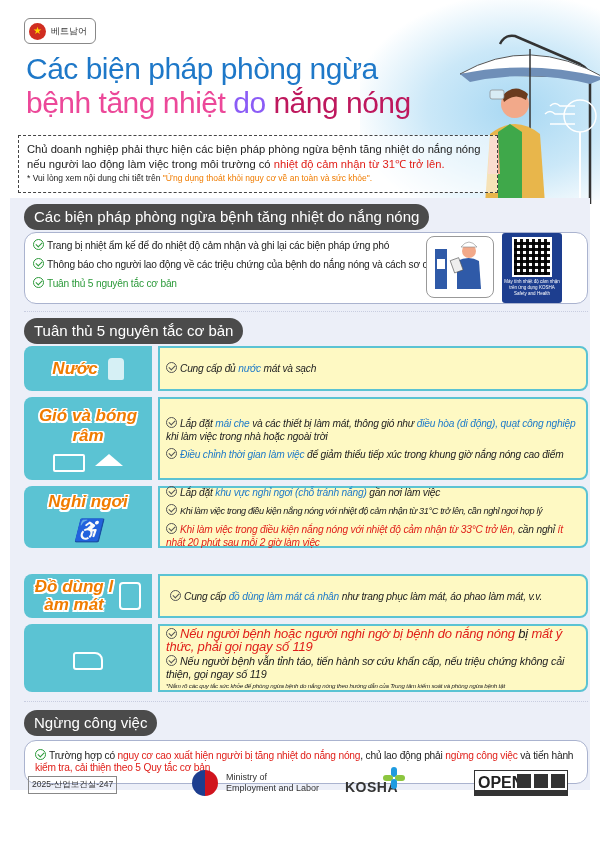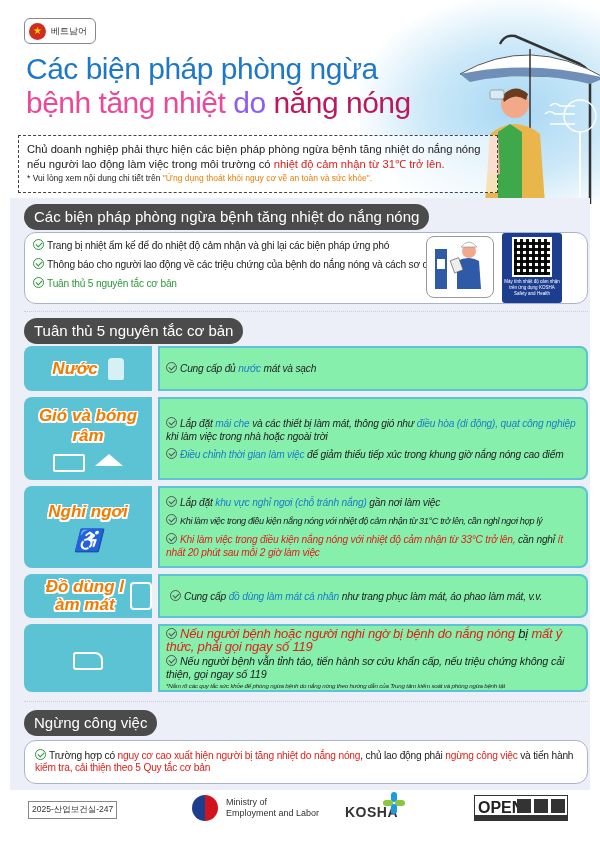--- a/index.html
+++ b/index.html
@@ -53,29 +53,29 @@
   .prev-img { position: absolute; left: 416px; top: 38px; width: 68px; height: 62px; border: 1px solid #999; border-radius: 8px; background: #fff; }
   .qr { position: absolute; left: 492px; top: 35px; width: 60px; height: 70px; background: #1d3e8f; border-radius: 3px; }
   .qr-code { position: absolute; left: 10px; top: 4px; width: 40px; height: 40px; background: #fff;
              background-image: repeating-linear-gradient(90deg, #111 0 3px, #fff 3px 6px), repeating-linear-gradient(0deg, #111 0 3px, #fff 3px 6px);
              background-blend-mode: multiply; border: 2px solid #fff; }
   .qr-caption { position: absolute; left: 2px; top: 46px; width: 56px; color: #fff; font-size: 4.5px; line-height: 6px; text-align: center; }
 
   .row { position: absolute; left: 14px; width: 564px; font-style: italic; }
   .row .lab { position: absolute; left: 0; top: 0; bottom: 0; width: 128px; background: #5bc3d3; border-radius: 8px 0 0 8px;
               display: flex; flex-direction: column; align-items: center; justify-content: center; }
-  .row .content { position: absolute; left: 134px; right: 0; top: 0; bottom: 0; background: #86efac; border: 2px solid #5bc3d3;
+  .row .content { position: absolute; left: 134px; right: 0; top: 0; bottom: 0; background: #fef9c3; border: 2px solid #5bc3d3;
                   border-radius: 0 8px 8px 0; padding: 8px 6px; display: flex; flex-direction: column; justify-content: center; }
   .row .content .line { margin-bottom: 5px; }
   .lab-text { font-size: 17px; font-weight: bold; color: #f07c00; text-align: center; line-height: 20px;
               text-shadow: -1.5px -1.5px 0 #fff, 1.5px -1.5px 0 #fff, -1.5px 1.5px 0 #fff, 1.5px 1.5px 0 #fff, 0 1.5px 0 #fff, 0 -1.5px 0 #fff, 1.5px 0 0 #fff, -1.5px 0 0 #fff; }
   .wrap { white-space: normal; }
   .small-note { font-size: 6.2px; line-height: 8px; white-space: nowrap; letter-spacing: -0.2px; }
 
-  .footer { position: absolute; top: 792px; left: 0; width: 600px; height: 40px; }
+  .footer { position: absolute; top: 767px; left: 0; width: 600px; height: 40px; }
   .code-box { position: absolute; left: 28px; top: 9px; border: 1px solid #888; font-size: 8.5px; padding: 2px 3px; color: #333; }
   .moel { position: absolute; left: 192px; top: 3px; display: flex; align-items: center; gap: 8px; }
   .moel-logo { width: 26px; height: 26px; border-radius: 50%; background: conic-gradient(#d0141e 0 180deg, #1d3e8f 180deg 360deg); }
   .moel-text { font-size: 9px; line-height: 11px; color: #333; }
   .kosha { position: absolute; left: 345px; top: 6px; font-size: 14px; font-weight: bold; color: #333; letter-spacing: 0.5px; }
   .kosha-plus { position: absolute; left: 383px; top: 0px; width: 22px; height: 22px; }
   .open { position: absolute; left: 474px; top: 3px; width: 94px; height: 26px; border: 1px solid #333; background: #fff; }
 </style>
 </head>
 <body>
@@ -167,34 +167,34 @@
         <span style="width:32px; height:18px; border:2px solid #fff; border-radius:2px;"></span>
         <span style="width:0; height:0; border-left:14px solid transparent; border-right:14px solid transparent; border-bottom:12px solid #fff;"></span>
       </span>
     </div>
     <div class="content">
       <div class="line wrap"><span class="chk"></span><span>Lắp đặt </span><span class="blue-t">mái che</span><span> và các thiết bị làm mát, thông gió như </span><span class="blue-t">điều hòa (di động), quạt công nghiệp</span><span> khi làm việc trong nhà hoặc ngoài trời</span></div>
       <div class="line" style="margin:0;"><span class="chk"></span><span class="blue-t">Điều chỉnh thời gian làm việc</span><span> để giảm thiểu tiếp xúc trong khung giờ nắng nóng cao điểm</span></div>
     </div>
   </div>
 
-  <div class="row" style="top:288px; height:82px;">
+  <div class="row" style="top:288px; height:62px;">
     <div class="lab">
       <span class="lab-text">Nghỉ ngơi</span>
       <span style="margin-top:8px; color:#fff; font-size:22px; line-height:22px;">♿</span>
     </div>
     <div class="content">
       <div class="line"><span class="chk"></span><span>Lắp đặt </span><span class="blue-t">khu vực nghỉ ngơi (chỗ tránh nắng)</span><span> gần nơi làm việc</span></div>
       <div class="line" style="font-size:9.2px; letter-spacing:-0.4px;"><span class="chk"></span><span>Khi làm việc trong điều kiện nắng nóng với nhiệt độ cảm nhận từ 31°C trở lên, cần nghỉ ngơi hợp lý</span></div>
       <div class="line wrap" style="margin:0;"><span class="chk"></span><span class="red-t">Khi làm việc trong điều kiện nắng nóng với nhiệt độ cảm nhận từ 33°C trở lên,</span><span> cần nghỉ </span><span class="red-t">ít nhất 20 phút sau mỗi 2 giờ làm việc</span></div>
     </div>
   </div>
 
   <div class="row" style="top:376px; height:44px;">
-    <div class="lab" style="flex-direction:row; gap:6px;justify-content:flex-end;">
+    <div class="lab" style="flex-direction:row; gap:6px;">
       <span class="lab-text" style="line-height:18px;">
         <span>Đồ dùng l</span><br>
         <span>àm mát</span>
       </span>
       <span style="display:inline-block; width:22px; height:28px; border:2px solid #fff; border-radius:4px;"></span>
     </div>
     <div class="content">
       <div class="line" style="margin:4px;"><span class="chk"></span><span>Cung cấp </span><span class="blue-t">đồ dùng làm mát cá nhân</span><span> như trang phục làm mát, áo phao làm mát, v.v.</span></div>
     </div>
   </div>

